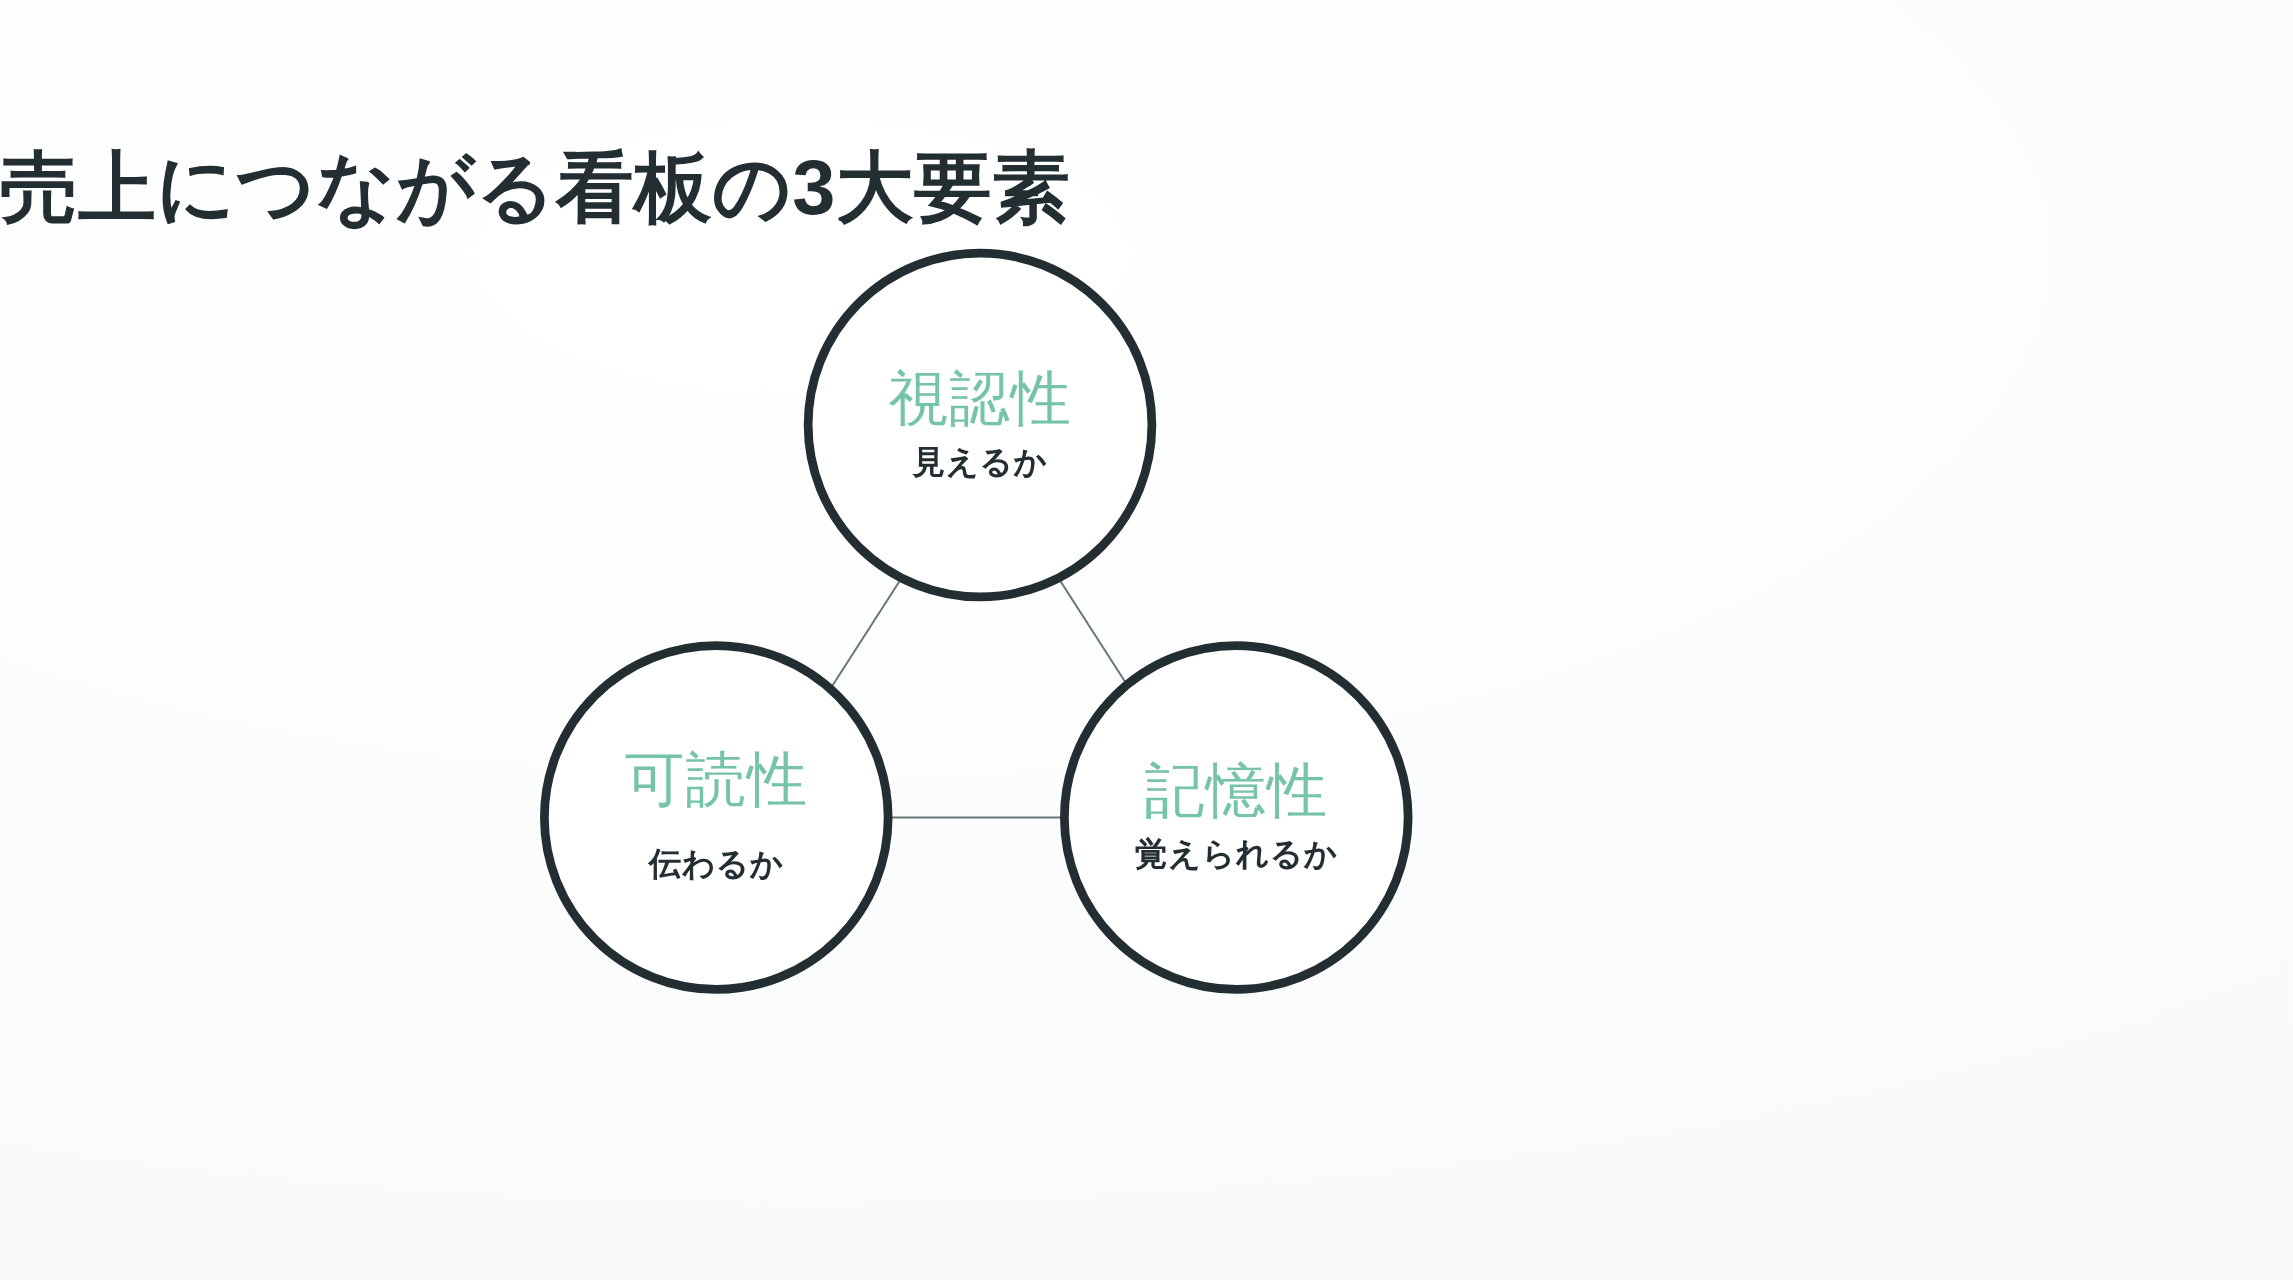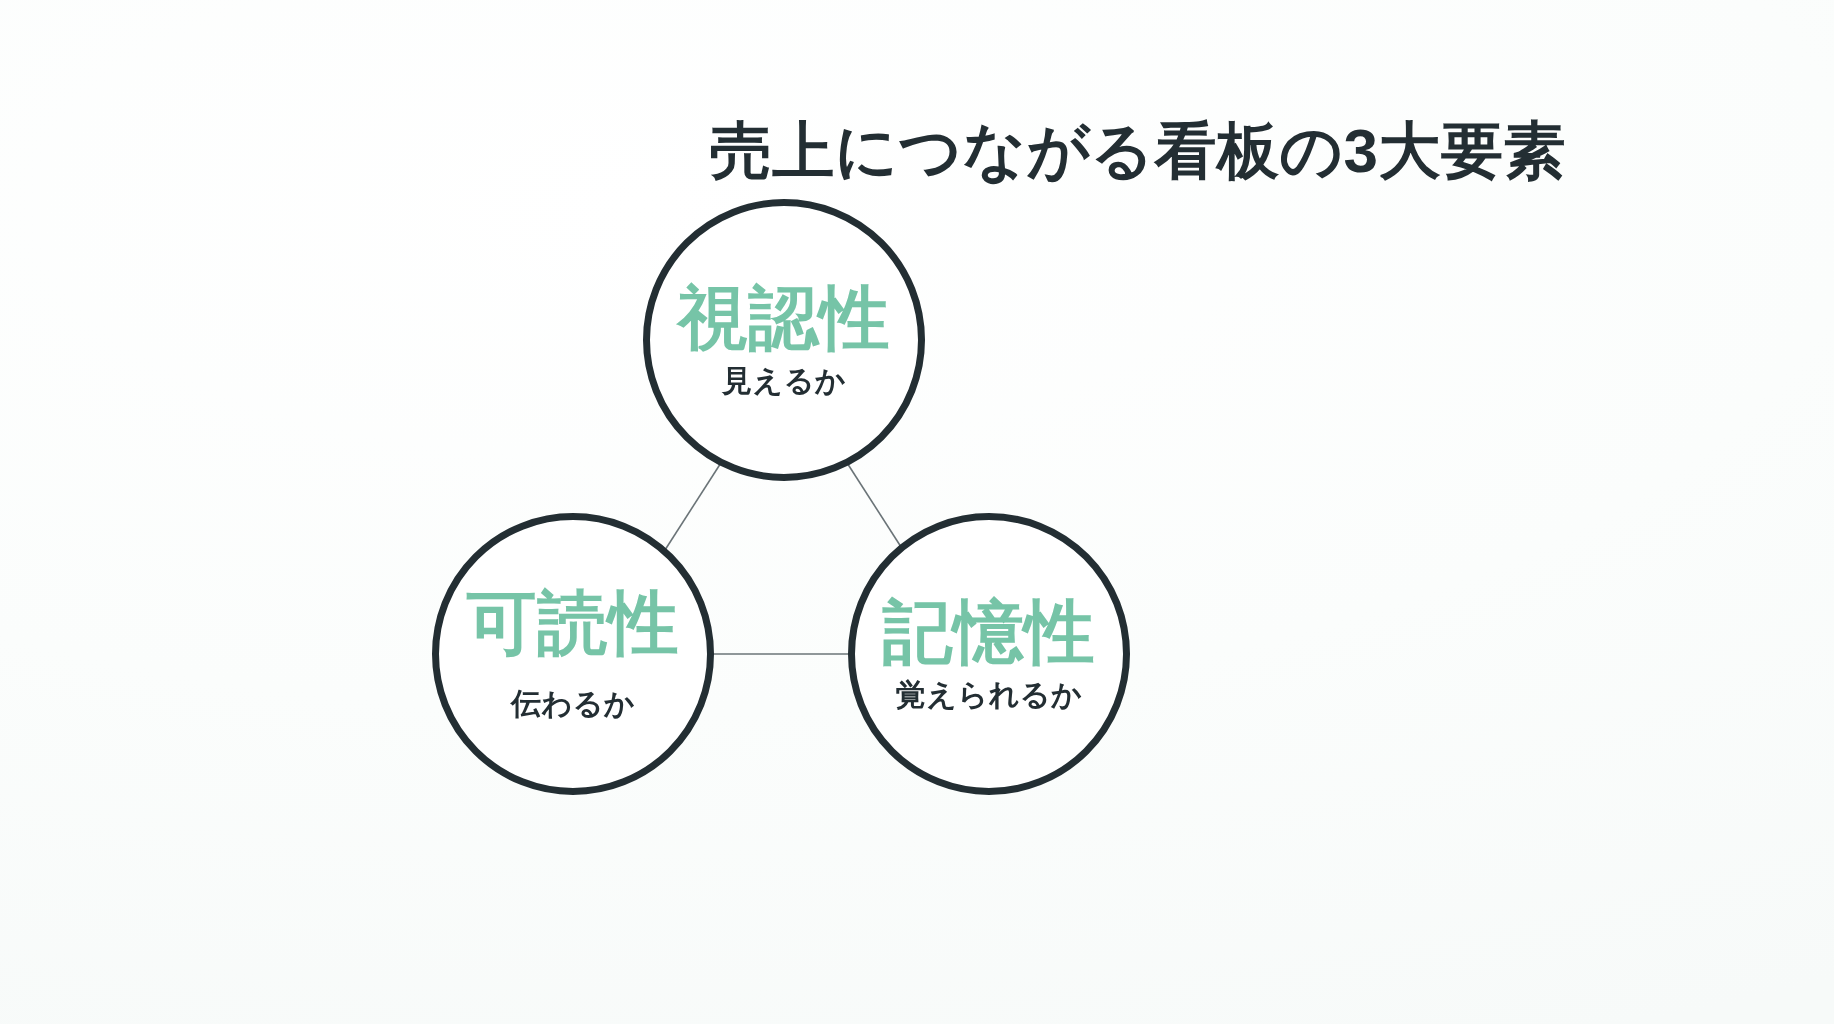--- a/index.html
+++ b/index.html
@@ -25,21 +25,21 @@
       radial-gradient(120% 90% at 35% 20%, #ffffff 0%, #fbfdfc 55%, #f7faf9 100%);
     overflow: hidden;
   }
 
   
   #title {
     position: absolute;
     left: 0;
     top: 72px;
     width: 1566px;            
-    text-align: right;
+    text-align: left;
     color: #232e33;
     font-size: 62px;
     line-height: 1.18;
     font-weight: 700;
     letter-spacing: 0.5px;
     white-space: nowrap;
   }
 
   
   #connectors {
@@ -59,30 +59,30 @@
     background: #ffffff;
     box-sizing: border-box;
     display: flex;
     flex-direction: column;
     align-items: center;
     justify-content: center;
     text-align: center;
   }
   .node .node-title {
     color: #76c4a7;
-    font-weight: 700;
-    font-size: 70px;
+    font-weight: 400;
+    font-size: 48px;
     line-height: 1.06;
     letter-spacing: 1px;
     margin: 0;
   }
   .node .node-sub {
     color: #232e33;
     font-weight: 700;
-    font-size: 30px;
+    font-size: 26px;
     line-height: 1.2;
     letter-spacing: 0.5px;
     margin: 8px 0 0 0;
   }
 
   
   #node-visibility {
     left: 643px;
     top: 199px;
     width: 282px;

